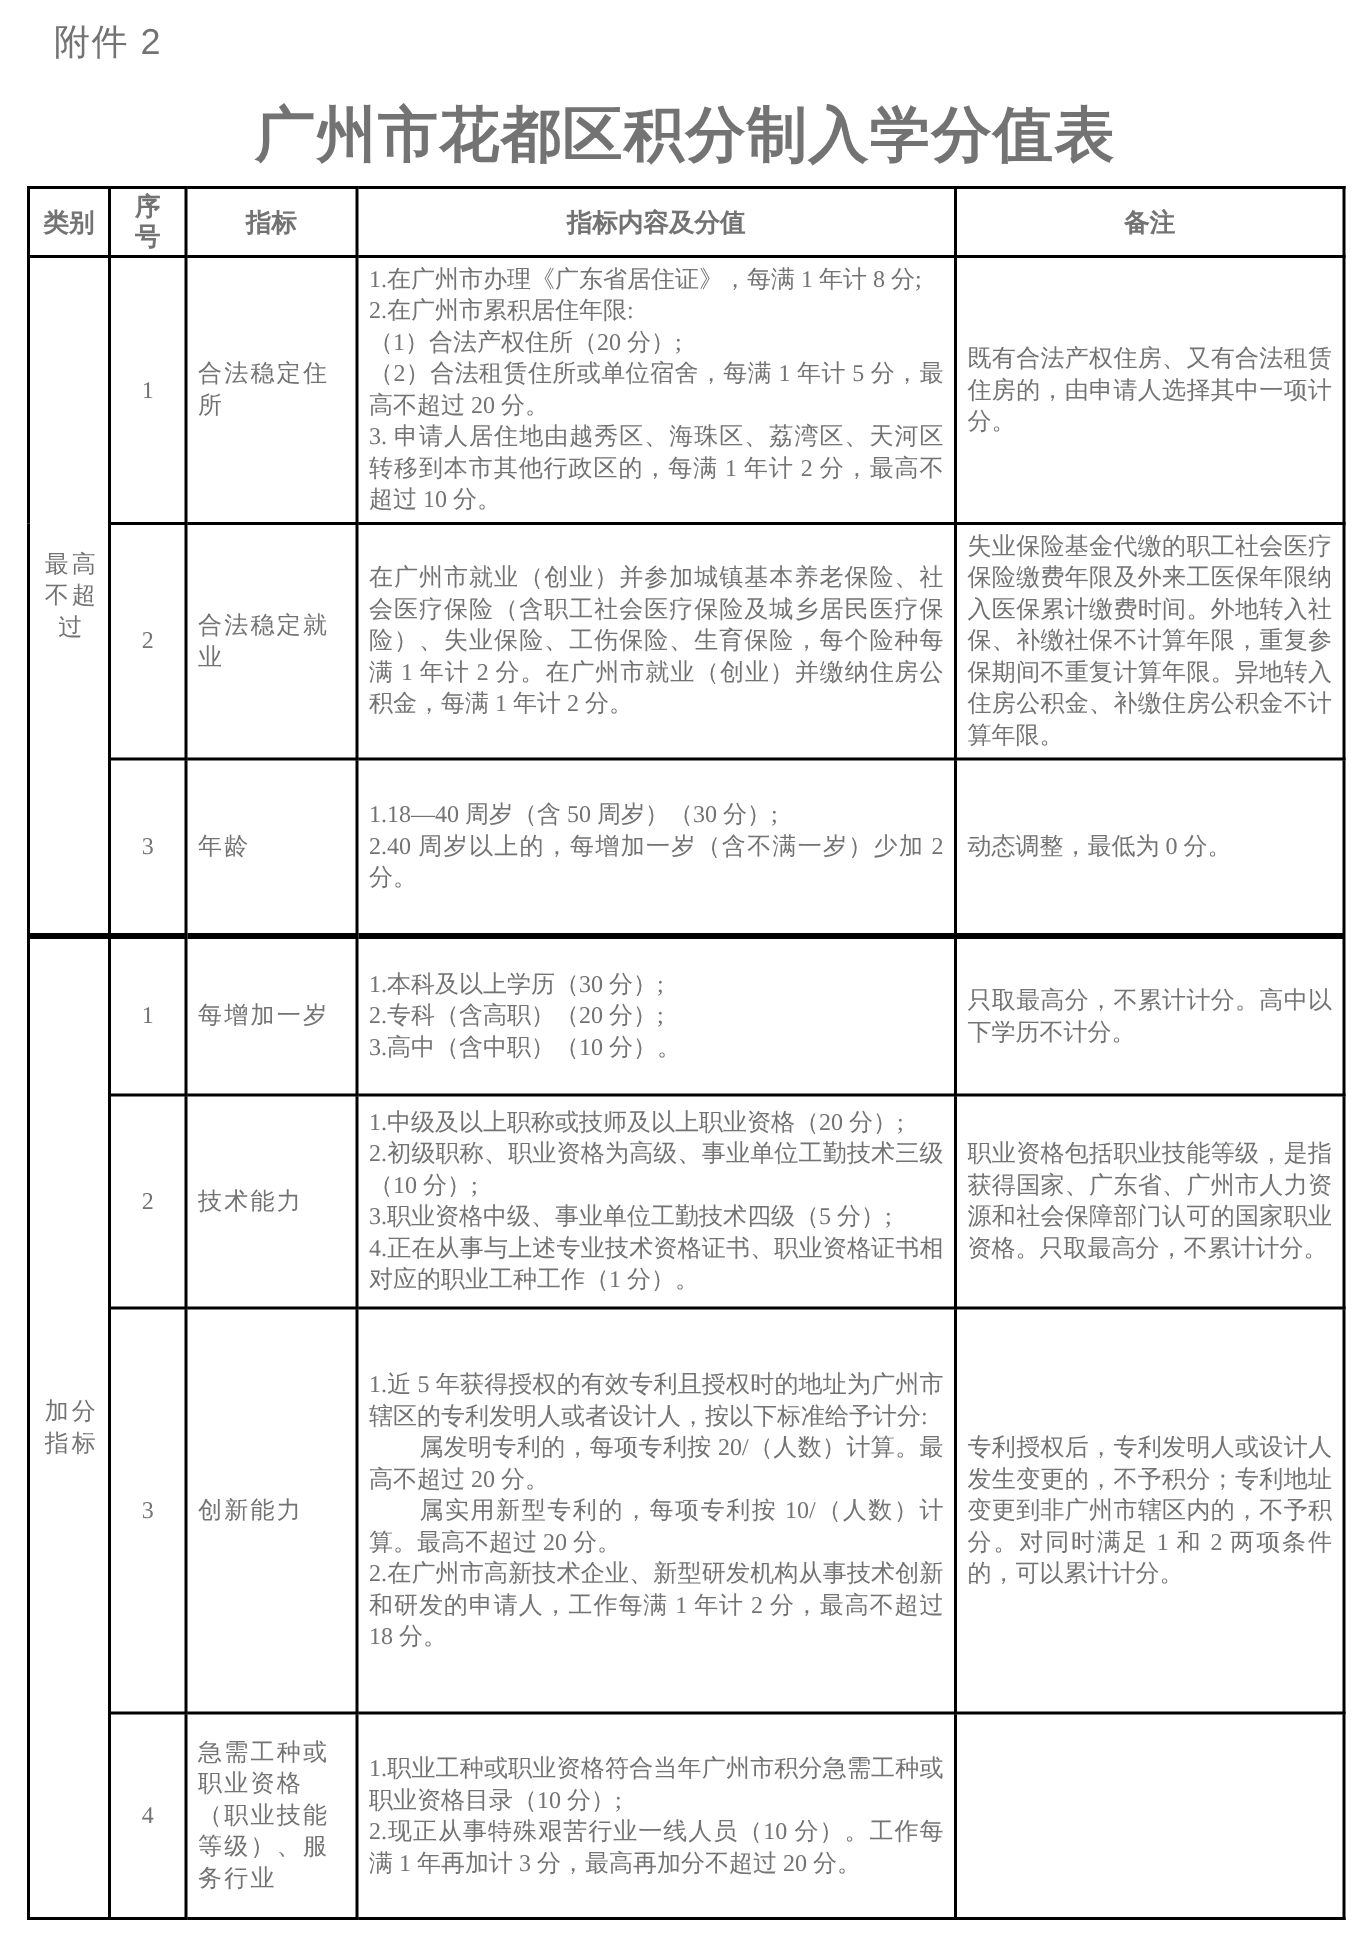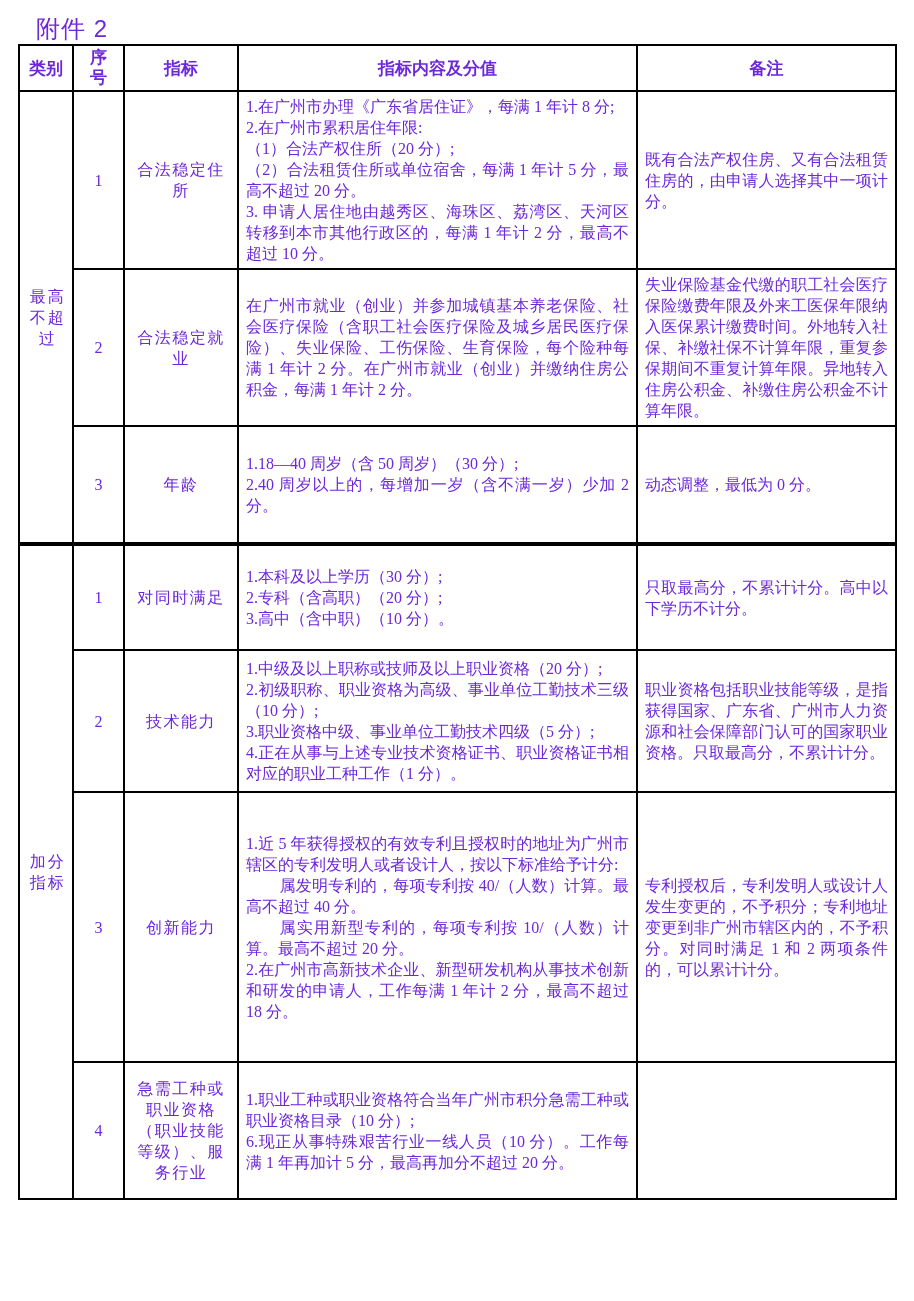--- a/index.html
+++ b/index.html
@@ -1,21 +1,21 @@
 <!DOCTYPE html>
 <html lang="zh"><head>
 <meta charset="utf-8">
 <style>
   html, body { margin: 0; padding: 0; background: #ffffff; }
   .page {
     position: relative;
     width: 914px;
     height: 1301px;
     background: #ffffff;
-    color: #6d28d9;
+    color: #737373;
     font-family: "Liberation Serif", "DejaVu Serif", serif;
     box-sizing: border-box;
     padding-top: 14px;
     overflow: hidden;
   }
   .attachment {
     margin-left: 36px;
     font-family: "Liberation Sans", "DejaVu Sans", sans-serif;
     font-size: 24px;
     line-height: 30px;
@@ -62,41 +62,41 @@
 
   td.category-cell {
     text-align: center;
     padding: 2px 2px;
     letter-spacing: 2px;
   }
   td.category-cell .vstack { width: 2.6em; margin: 0 auto; }
   th.seq-header .vstack { width: 1.2em; margin: 0 auto; line-height: 20px; }
   td.seq-cell { text-align: center; }
   td.indicator-cell {
-    text-align: center;
     letter-spacing: 1.5px;
     padding: 4px 5px;
   }
   td.content-cell p, td.remark-cell p {
     margin: 0;
     text-align: justify;
     text-justify: inter-character;
   }
   td.content-cell { padding: 5px 8px 5px 9px; }
   td.remark-cell  { padding: 5px 9px; }
   p.indent { text-indent: 2.1em; }
   tr.sec-start td { border-top: 4px solid #000000; }
 </style>
 </head>
 <body>
 
 <div class="page">
 
   <div class="attachment">附件 2</div>
 
+  <div class="doc-title">广州市花都区积分制入学分值表</div>
 
   <table class="score-table">
     <colgroup>
       <col class="col-category">
       <col class="col-seq">
       <col class="col-indicator">
       <col class="col-content">
       <col class="col-remark">
     </colgroup>
     <thead>
@@ -149,21 +149,21 @@
         <td class="remark-cell">
           <p>动态调整，最低为 0 分。</p>
         </td>
       </tr>
 
       <tr class="sec-start" style="height:106px">
         <td class="category-cell" rowspan="4">
           <div class="vstack">加分指标</div>
         </td>
         <td class="seq-cell">1</td>
-        <td class="indicator-cell">对同时满足</td>
+        <td class="indicator-cell">每增加一岁</td>
         <td class="content-cell">
           <p>1.本科及以上学历（30 分）;</p>
           <p>2.专科（含高职）（20 分）;</p>
           <p>3.高中（含中职）（10 分）。</p>
         </td>
         <td class="remark-cell">
           <p>只取最高分，不累计计分。高中以下学历不计分。</p>
         </td>
       </tr>
       <tr style="height:142px">
@@ -177,34 +177,34 @@
         </td>
         <td class="remark-cell">
           <p>职业资格包括职业技能等级，是指获得国家、广东省、广州市人力资源和社会保障部门认可的国家职业资格。只取最高分，不累计计分。</p>
         </td>
       </tr>
       <tr style="height:270px">
         <td class="seq-cell">3</td>
         <td class="indicator-cell">创新能力</td>
         <td class="content-cell">
           <p>1.近 5 年获得授权的有效专利且授权时的地址为广州市辖区的专利发明人或者设计人，按以下标准给予计分:</p>
-          <p class="indent">属发明专利的，每项专利按 40/（人数）计算。最高不超过 40 分。</p>
+          <p class="indent">属发明专利的，每项专利按 20/（人数）计算。最高不超过 20 分。</p>
           <p class="indent">属实用新型专利的，每项专利按 10/（人数）计算。最高不超过 20 分。</p>
           <p>2.在广州市高新技术企业、新型研发机构从事技术创新和研发的申请人，工作每满 1 年计 2 分，最高不超过 18 分。</p>
         </td>
         <td class="remark-cell">
           <p>专利授权后，专利发明人或设计人发生变更的，不予积分；专利地址变更到非广州市辖区内的，不予积分。对同时满足 1 和 2 两项条件的，可以累计计分。</p>
         </td>
       </tr>
       <tr style="height:137px">
         <td class="seq-cell">4</td>
         <td class="indicator-cell">急需工种或职业资格（职业技能等级）、服务行业</td>
         <td class="content-cell">
           <p>1.职业工种或职业资格符合当年广州市积分急需工种或职业资格目录（10 分）;</p>
-          <p>6.现正从事特殊艰苦行业一线人员（10 分）。工作每满 1 年再加计 5 分，最高再加分不超过 20 分。</p>
+          <p>2.现正从事特殊艰苦行业一线人员（10 分）。工作每满 1 年再加计 3 分，最高再加分不超过 20 分。</p>
         </td>
         <td class="remark-cell">
           <p></p>
         </td>
       </tr>
     </tbody>
   </table>
 </div>
 
 </body></html>

